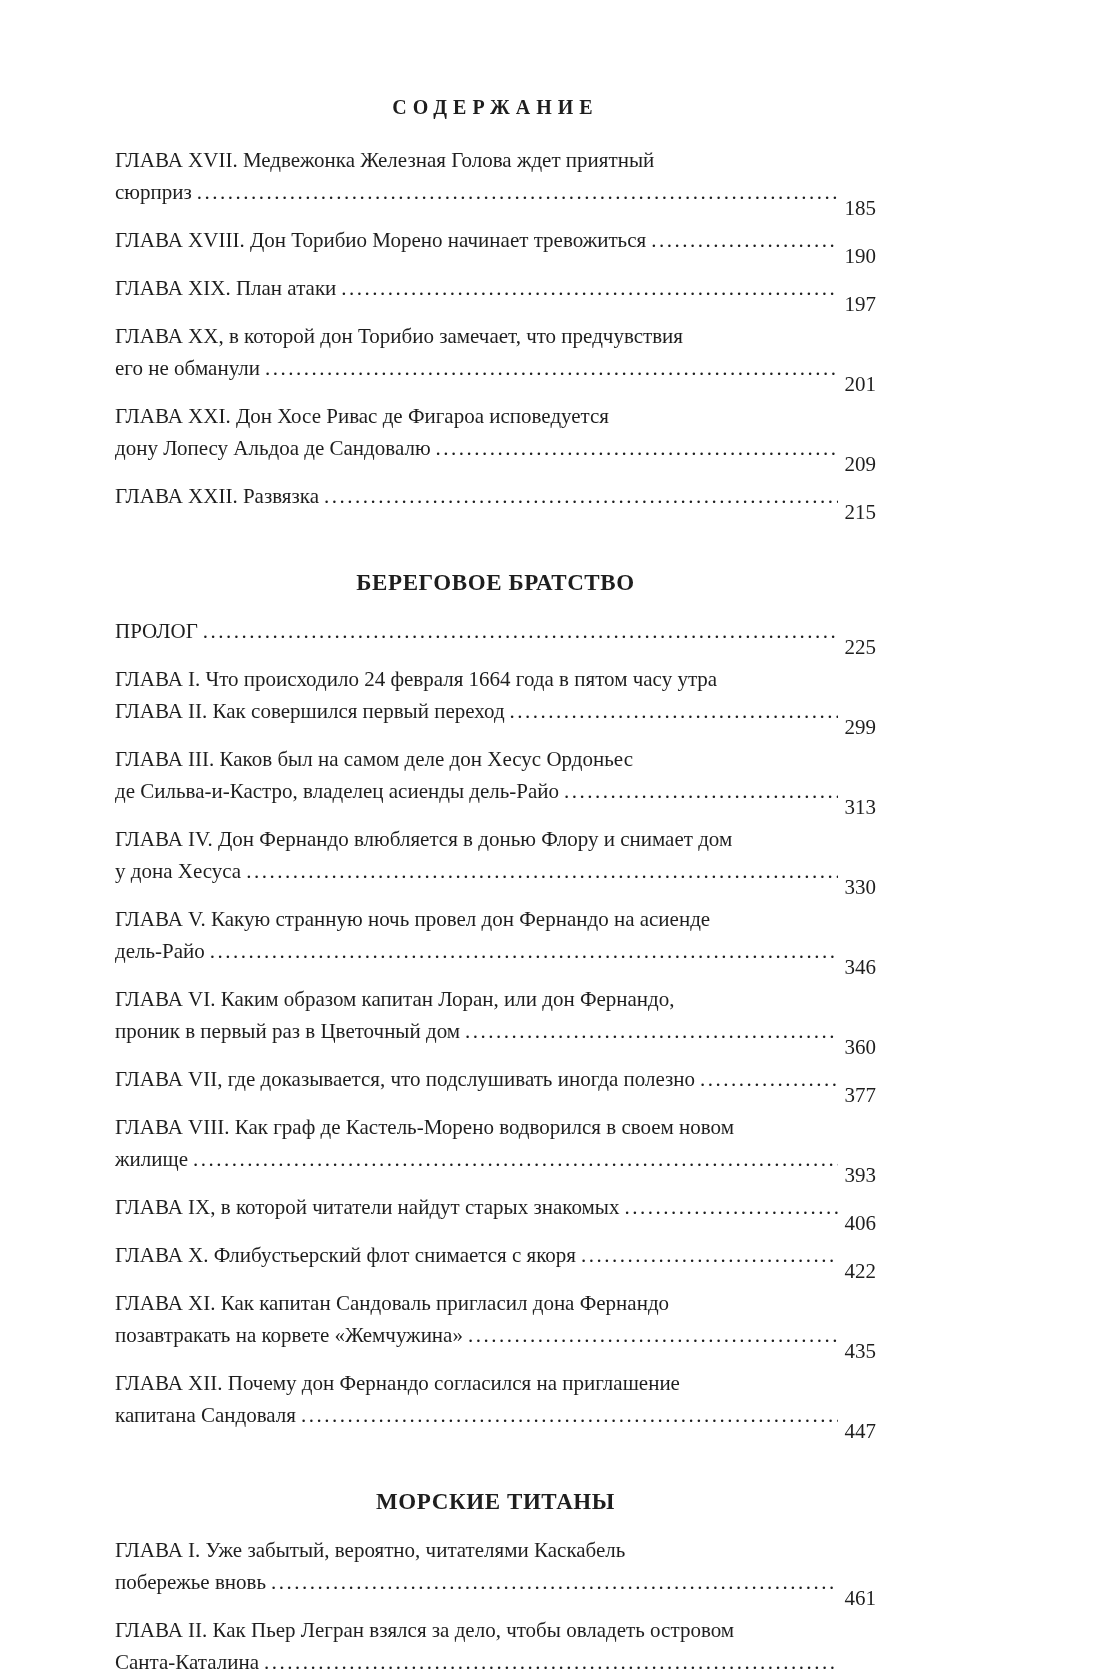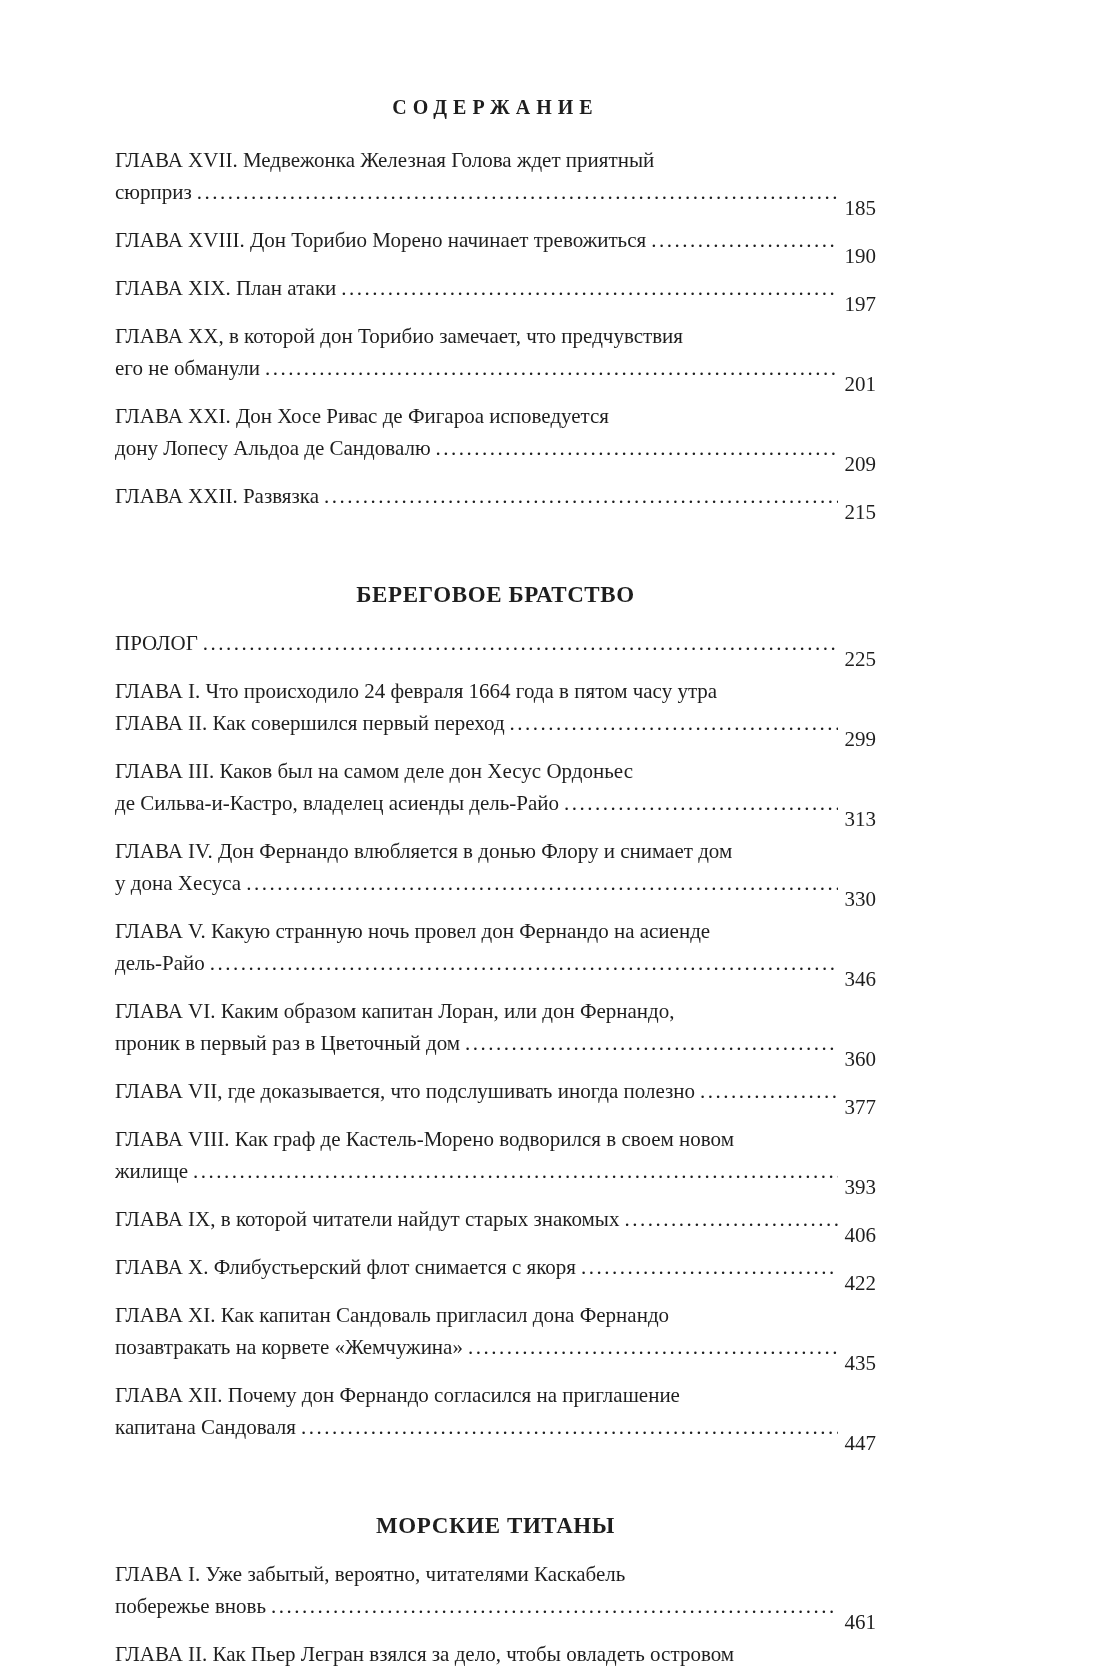--- a/index.html
+++ b/index.html
@@ -30,21 +30,21 @@
     margin-top: 24px;
     font-size: 21px;
     line-height: 32px;
   }
   .section-heading {
     text-align: center;
     font-size: 23px;
     font-weight: bold;
     letter-spacing: 0.6px;
     line-height: 30px;
-    margin: 52px 0 17px 0;
+    margin: 40px 0 17px 0;
   }
   .toc-entry { }
   .toc-line { white-space: nowrap; }
   .toc-line.last { display: flex; }
   .toc-text { flex: 0 0 auto; white-space: nowrap; }
   .dots {
     flex: 1 1 10px;
     overflow: hidden;
     white-space: nowrap;
     margin-left: 5px;

